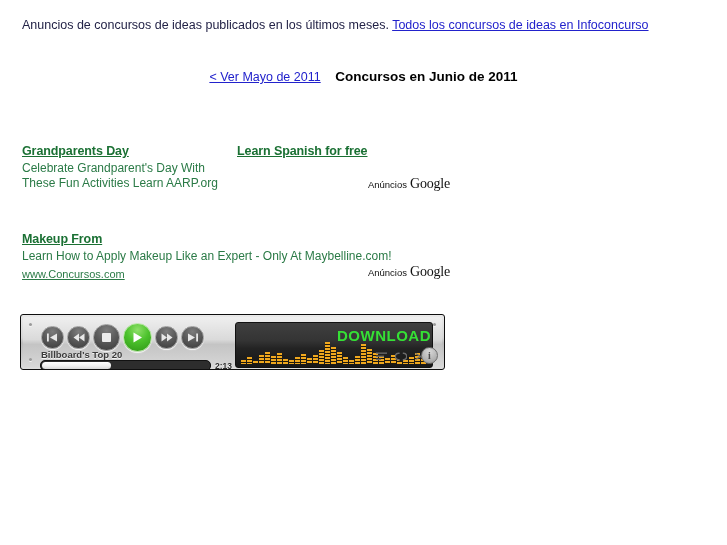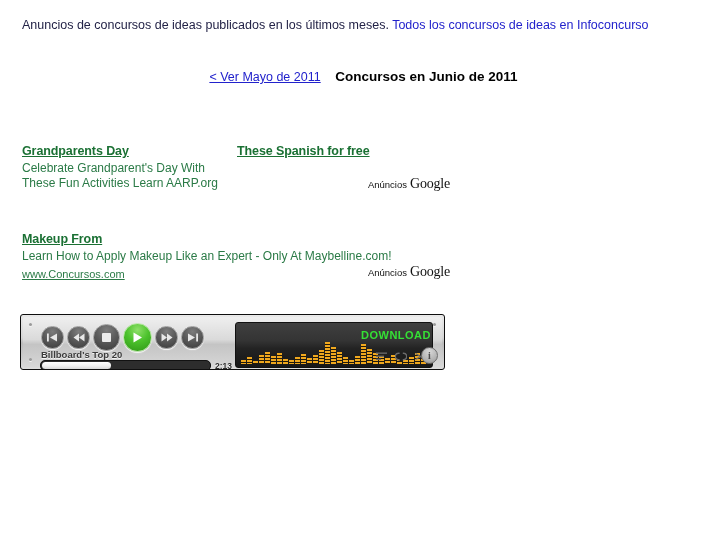--- a/index.html
+++ b/index.html
@@ -22,20 +22,21 @@
     left: 22px;
     top: 18px;
     font-size: 12.5px;
     color: #222244;
     white-space: nowrap;
     line-height: 15px;
   }
   .page-header .hdr-text { color: #232347; }
   .page-header .hdr-link {
     color: #2222cc;
+    text-decoration: underline;
     cursor: pointer;
   }
 
   
   .month-bar {
     position: absolute;
     left: 0;
     top: 69px;
     width: 727px;
     text-align: center;
@@ -263,21 +264,21 @@
     height: 44px;
     border-radius: 3px;
     border: 1px solid #111111;
     background: linear-gradient(to bottom, #3f3f3f 0%, #343434 40%, #232323 58%, #171717 100%);
     overflow: hidden;
   }
   .display-banner {
     position: absolute;
     right: 1px;
     top: 4px;
-    font-size: 11px;
+    font-size: 15px;
     font-weight: bold;
     color: #35e035;
     letter-spacing: 0.5px;
     white-space: nowrap;
     line-height: 17px;
     font-family: "Liberation Sans", sans-serif;
   }
   .eq {
     position: absolute;
     left: 5px;
@@ -342,21 +343,21 @@
 <div class="ads-area">
 
   <div class="ad-unit ad-unit-1">
     <div class="ad-cols">
       <div class="ad-col">
         <a class="ad-title">Grandparents Day</a>
         <div class="ad-desc">Celebrate Grandparent's Day With These Fun Activities Learn AARP.org</div>
         <div class="ad-url-plain">AARP.org</div>
       </div>
       <div class="ad-col">
-        <a class="ad-title">These Spanish for free</a>
+        <a class="ad-title">Learn Spanish for free</a>
         
       </div>
     </div>
     <div class="google-attrib">
       <span class="attr-word">Anúncios</span><span class="attr-google">Google</span>
     </div>
   </div>
 
   <div class="ad-unit ad-unit-2">
     <div class="ad-cols">

